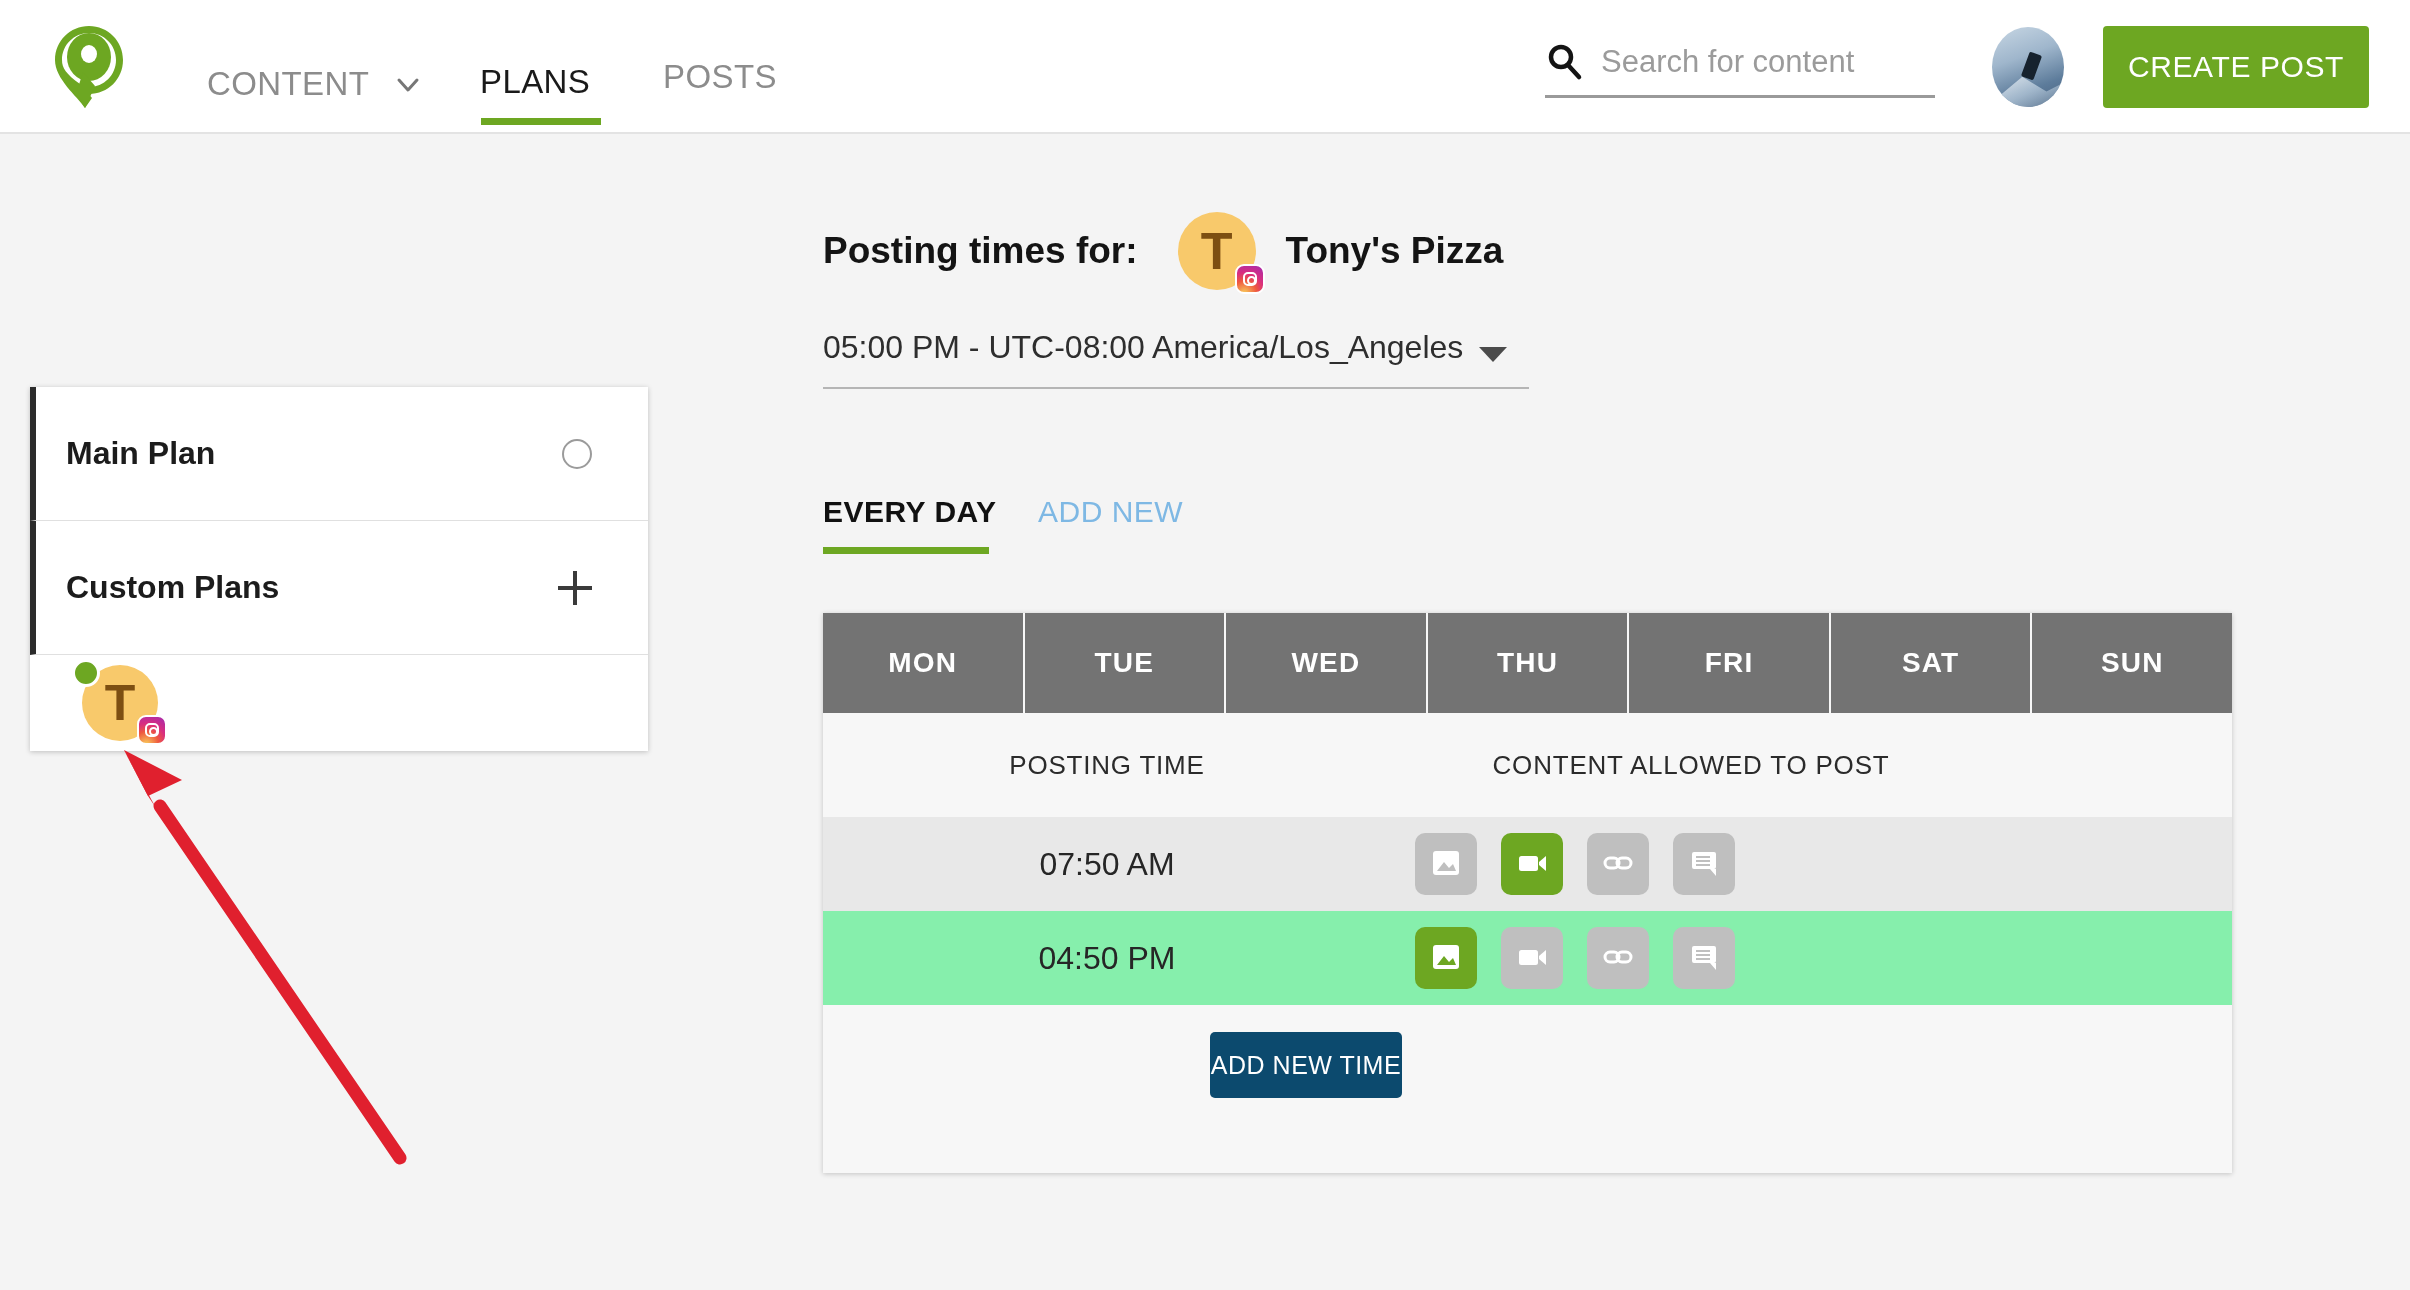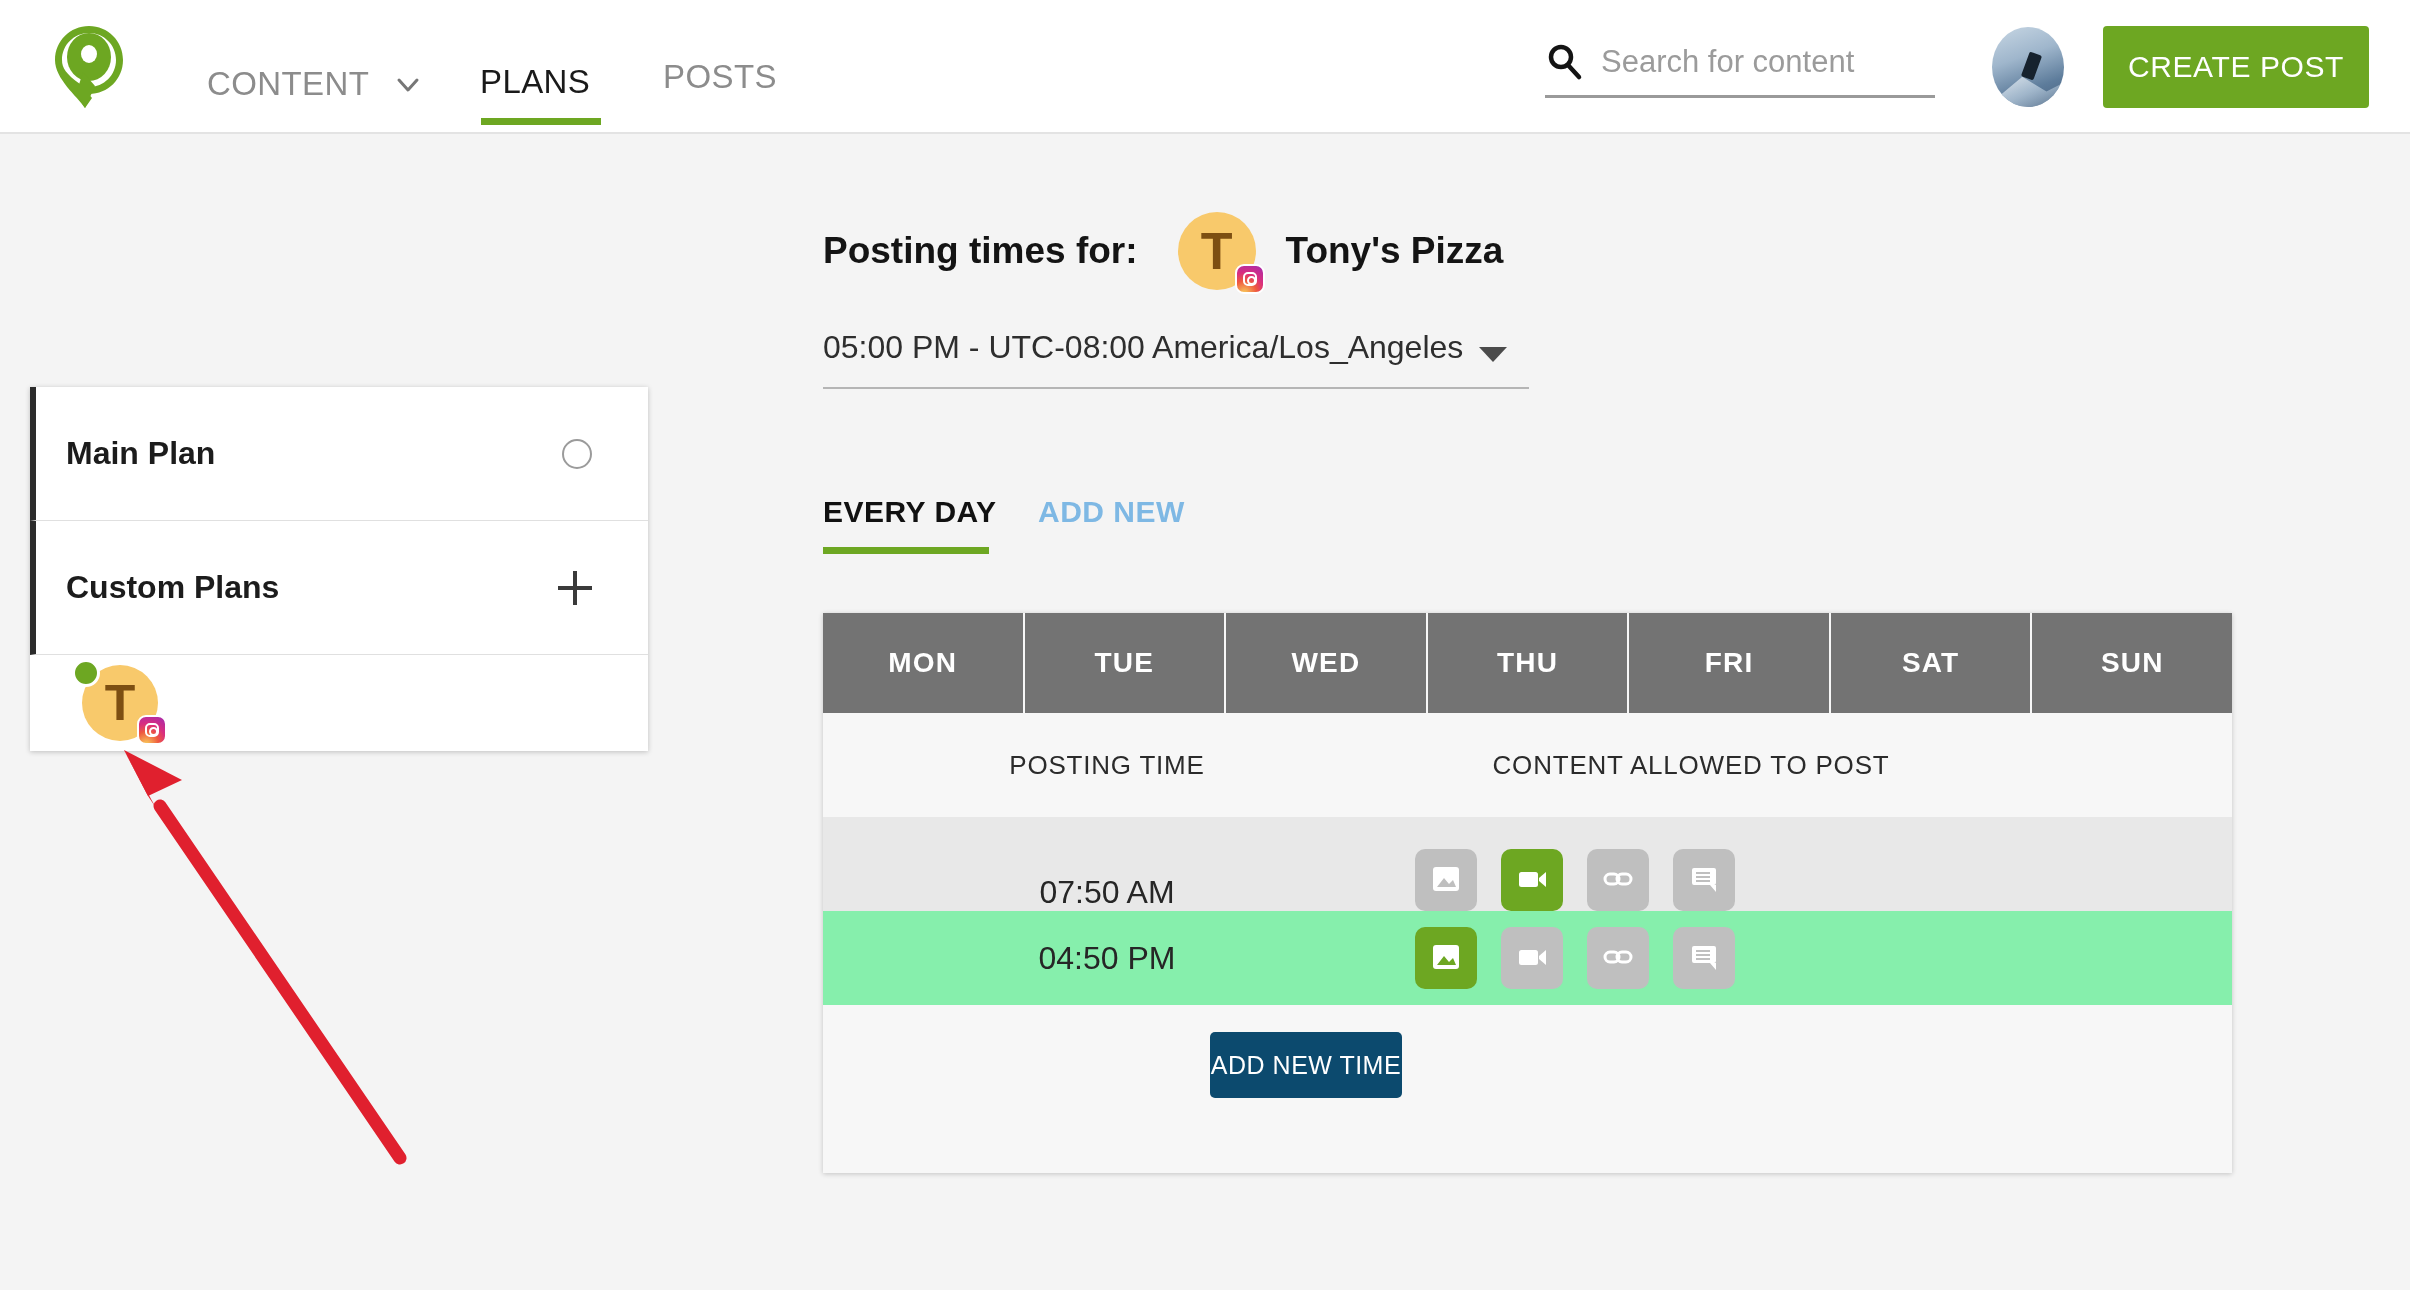--- a/index.html
+++ b/index.html
@@ -284,21 +284,20 @@
   }
 
   
   .plan-tab {
     position: absolute;
     font-size: 30px;
     letter-spacing: 0.5px;
     white-space: nowrap;
     cursor: pointer;
     user-select: none;
-    font-weight: bold;
   }
   #plan-tab-everyday { left: 823px; top: 495px; color: #111111; font-weight: bold; }
   #plan-tab-everyday-ul {
     position: absolute;
     left: 823px; top: 547px;
     width: 166px; height: 7px;
     background: #6DA722;
   }
   #plan-tab-addnew { left: 1038px; top: 495px; color: #7EB8E4; }
 
@@ -344,21 +343,21 @@
     text-align: center;
   }
   #col-head-time    { width: 568px; }
   #col-head-content { width: 600px; }
 
   .time-row {
     display: flex;
     align-items: center;
     height: 94px;
   }
-  .time-row.shaded { background: #e8e8e8; align-items: flex-end; }
+  .time-row.shaded { background: #e8e8e8; }
   .time-row.plain  { background: #86efac; }
   .time-value {
     width: 568px;
     text-align: center;
     font-size: 32px;
     color: #262626;
   }
   .content-icons {
     display: flex;
     gap: 24px;

